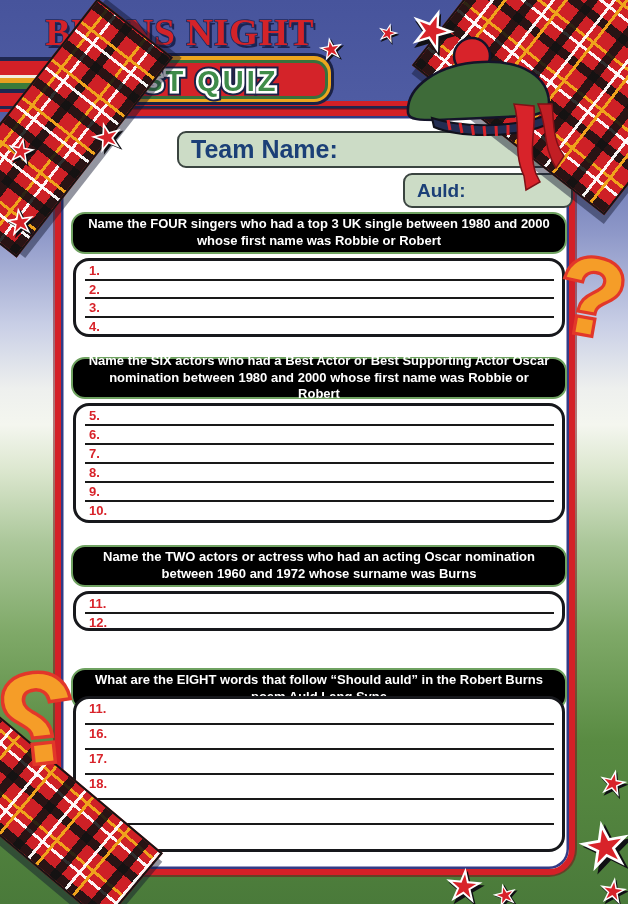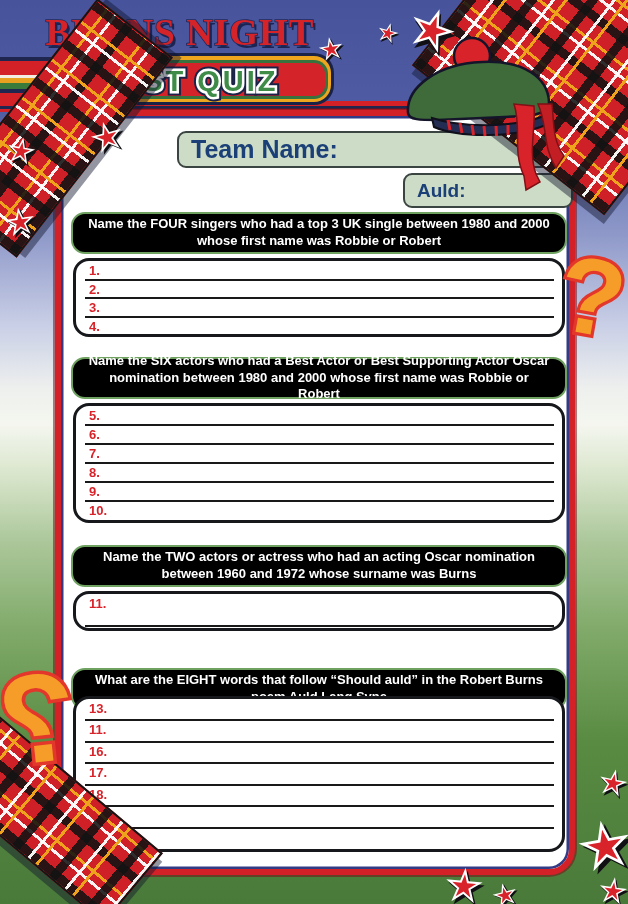--- a/index.html
+++ b/index.html
@@ -129,29 +129,29 @@
         </div>
       </div>
 
     <div class="q-header" style="top:429px">
       <div class="q-text">Name the TWO actors or actress who had an acting Oscar nomination between 1960 and 1972 whose surname was Burns</div>
     </div>
     <div class="answer-box" style="top:475px;height:40px">
         <div class="answer-row">
           <span class="answer-num">11.</span>
         </div>
+        <div class="answer-row last">
+          <span class="answer-num">12.</span>
+        </div>
       </div>
 
     <div class="q-header" style="top:552px">
       <div class="q-text">What are the EIGHT words that follow “Should auld” in the Robert Burns poem Auld Lang Syne</div>
     </div>
     <div class="answer-box" style="top:580px;height:156px">
-        <div class="answer-row">
-          <span class="answer-num">13.</span>
-        </div>
         <div class="answer-row">
           <span class="answer-num">11.</span>
         </div>
         <div class="answer-row">
           <span class="answer-num">16.</span>
         </div>
         <div class="answer-row">
           <span class="answer-num">17.</span>
         </div>
         <div class="answer-row">

